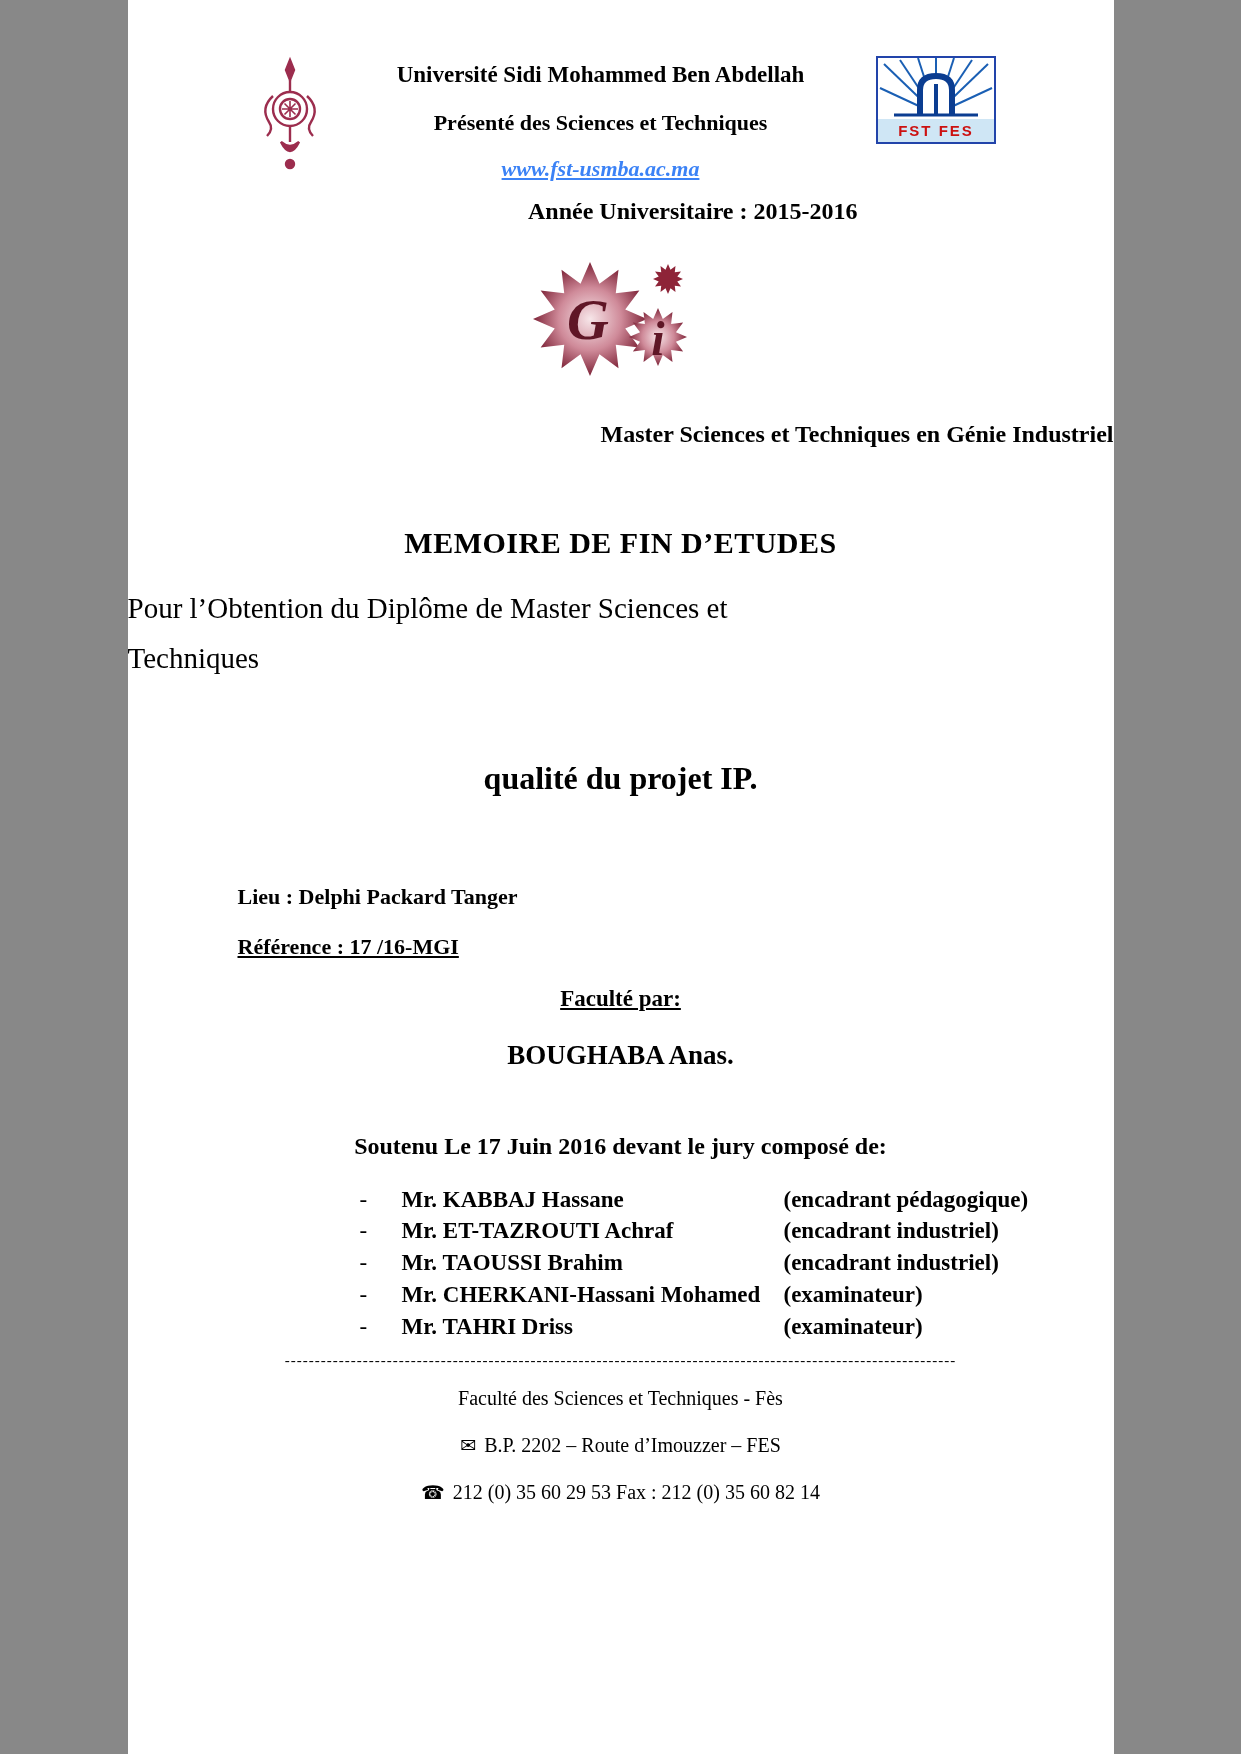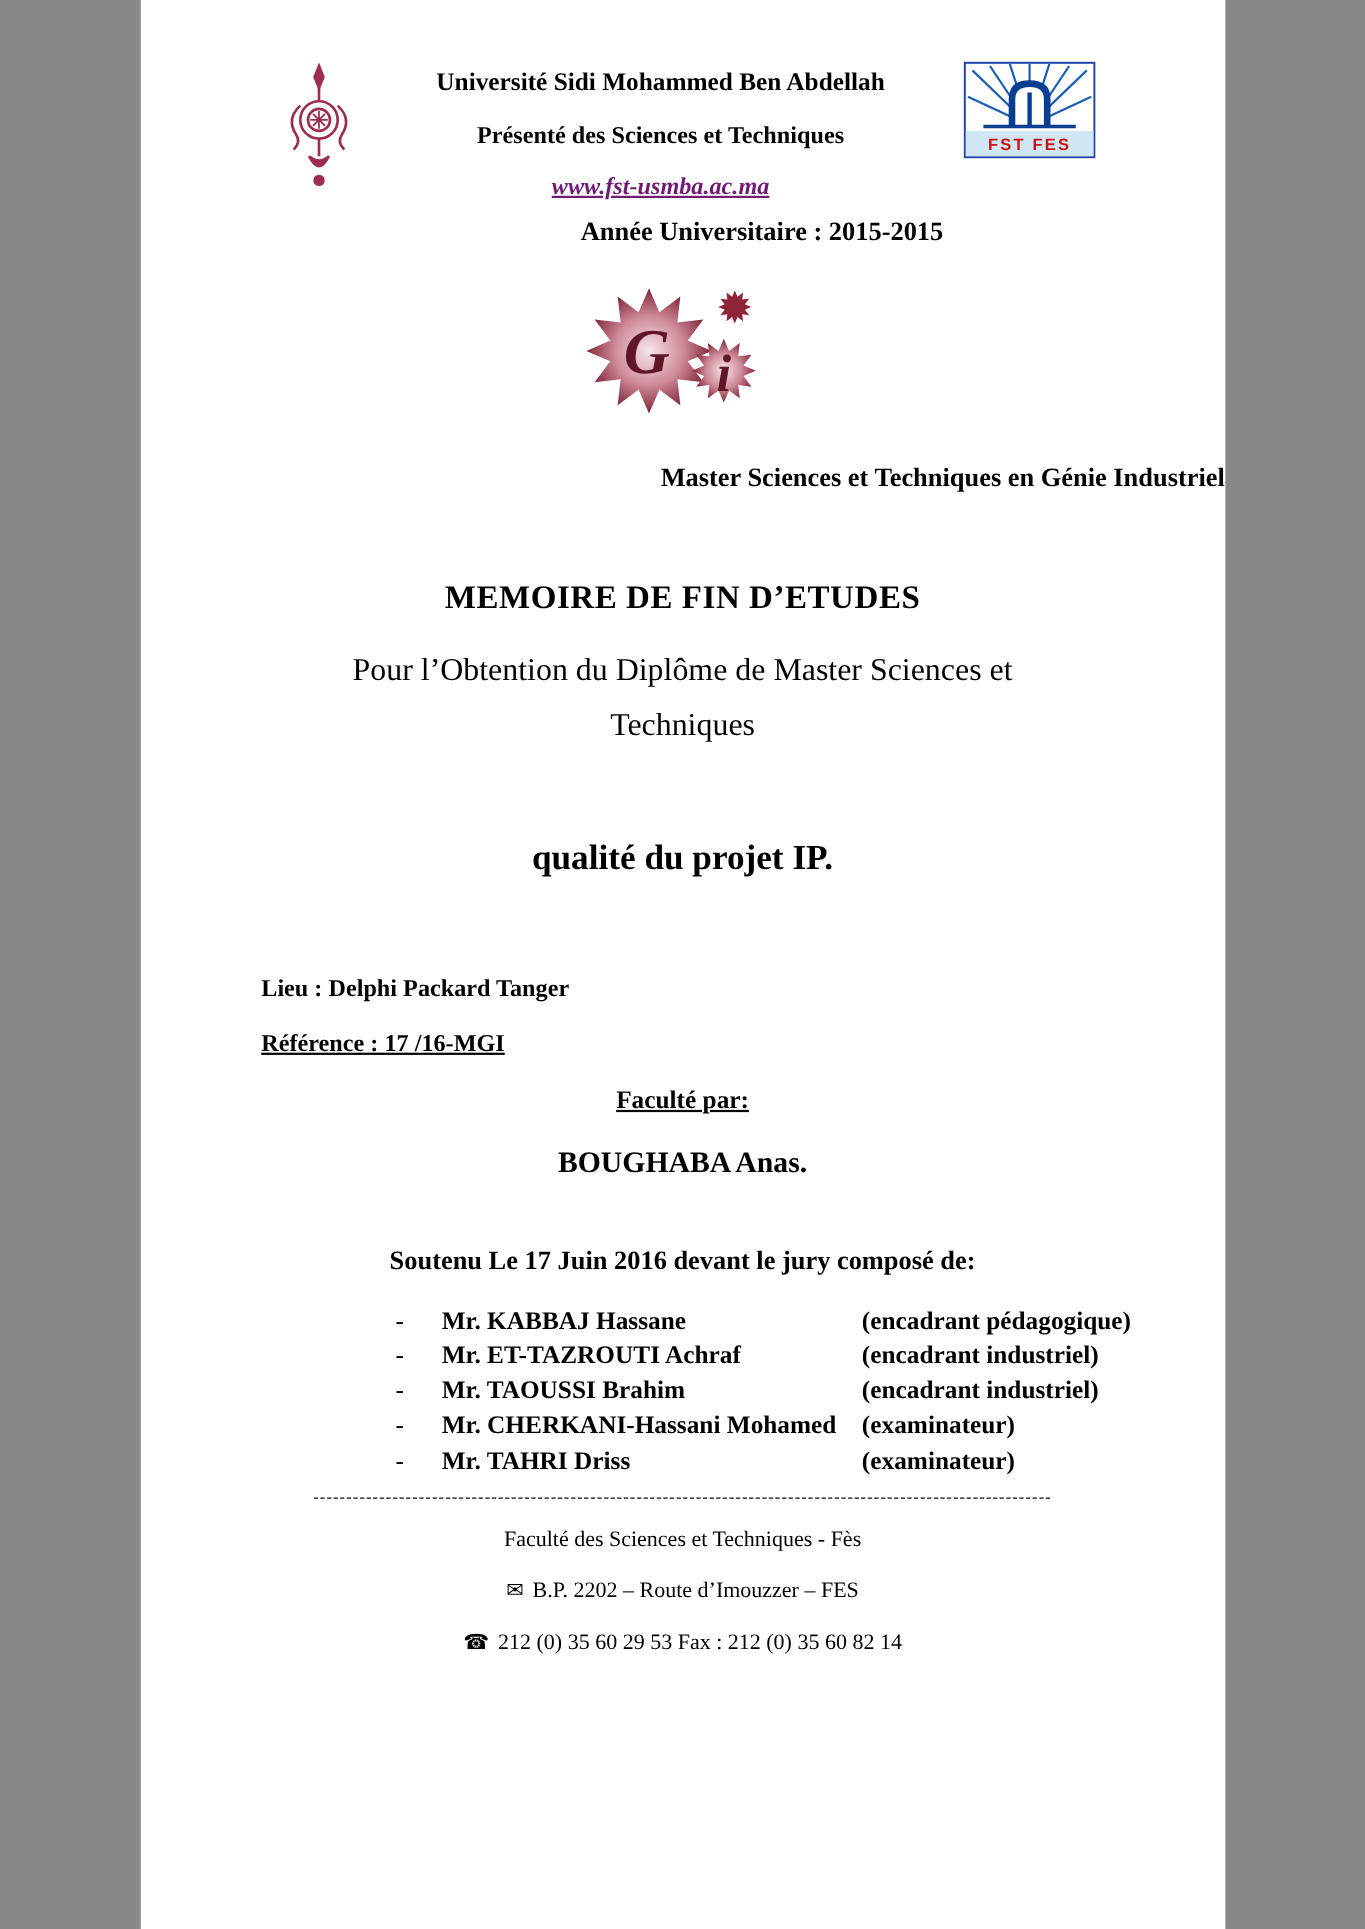--- a/index.html
+++ b/index.html
@@ -22,36 +22,36 @@
   }
   .emblem { width: 72px; flex: 0 0 72px; }
   .header-center { flex: 1; text-align: center; padding-top: 6px; }
   .university-name { font-size: 23px; font-weight: bold; }
   .faculty-name { font-size: 22px; font-weight: bold; margin-top: 22px; }
   .website-wrap { margin-top: 20px; }
   .website-link {
     font-size: 22px;
     font-weight: bold;
     font-style: italic;
-    color: #701a75;
+    color: #3b82f6;
     text-decoration: underline;
     cursor: pointer;
   }
   .fst-logo { width: 120px; flex: 0 0 120px; }
   .academic-year {
     text-align: right;
     padding-right: 256px;
     font-size: 24px;
     font-weight: bold;
     margin-top: 16px;
   }
   .gi-wrap { text-align: center; margin-top: 30px; }
   .program-title { text-align: right; font-weight: bold; font-size: 24px; margin-top: 38px; }
   .memoire-title { text-align: center; font-weight: bold; font-size: 30px; margin-top: 78px; letter-spacing: 0.5px; }
-  .subtitle { text-align: center; font-size: 29px; margin-top: 24px; line-height: 1.72; }
+  .subtitle { text-align: left; font-size: 29px; margin-top: 24px; line-height: 1.72; }
   .thesis-title { text-align: center; font-weight: bold; font-size: 32px; margin-top: 70px; line-height: 1.5; }
   .location { margin-left: 110px; margin-top: 82px; font-weight: bold; font-size: 22px; }
   .reference { margin-left: 110px; margin-top: 24px; font-weight: bold; font-size: 22px; }
   .reference span { text-decoration: underline; }
   .presented-by { text-align: center; font-weight: bold; font-size: 23px; margin-top: 26px; }
   .presented-by span { text-decoration: underline; }
   .author-name { text-align: center; font-weight: bold; font-size: 27px; margin-top: 28px; }
   .defense-intro { text-align: center; font-weight: bold; font-size: 24px; margin-top: 62px; }
   .jury-list { margin: 24px 0 0 232px; }
   .jury-row { display: flex; font-weight: bold; font-size: 23px; line-height: 1.38; }
@@ -122,21 +122,21 @@
         <path d="M44 58 V34 Q44 20 60 20 Q76 20 76 34 V58" fill="#ffffff" stroke="#0b3d91" stroke-width="6"></path>
         <line x1="60" y1="28" x2="60" y2="58" stroke="#0b3d91" stroke-width="4"></line>
         <line x1="18" y1="59" x2="102" y2="59" stroke="#0b3d91" stroke-width="3"></line>
         <rect x="2" y="63" width="116" height="23" fill="#cfe6f5"></rect>
         <text class="fst-label-text" x="60" y="80" text-anchor="middle" font-size="15" font-weight="bold" fill="#cc1111" letter-spacing="2">FST FES</text>
       </svg>
     </div>
 
   </div>
 
-  <div class="academic-year">Année Universitaire : 2015-2015</div>
+  <div class="academic-year">Année Universitaire : 2015-2016</div>
 
   <div class="gi-wrap">
     <svg width="186" height="124" viewBox="0 0 186 124">
       <defs>
         <radialGradient id="burst" cx="50%" cy="50%" r="50%">
           <stop offset="0%" stop-color="#f7e6e9"></stop>
           <stop offset="55%" stop-color="#cf8a99"></stop>
           <stop offset="100%" stop-color="#7e2438"></stop>
         </radialGradient>
         <polygon id="star12" points="50,0 30.9,8.3 43.3,25 22.6,22.6 25,43.3 8.3,30.9 0,50 -8.3,30.9 -25,43.3 -22.6,22.6 -43.3,25 -30.9,8.3 -50,0 -30.9,-8.3 -43.3,-25 -22.6,-22.6 -25,-43.3 -8.3,-30.9 0,-50 8.3,-30.9 25,-43.3 22.6,-22.6 43.3,-25 30.9,-8.3"></polygon>

